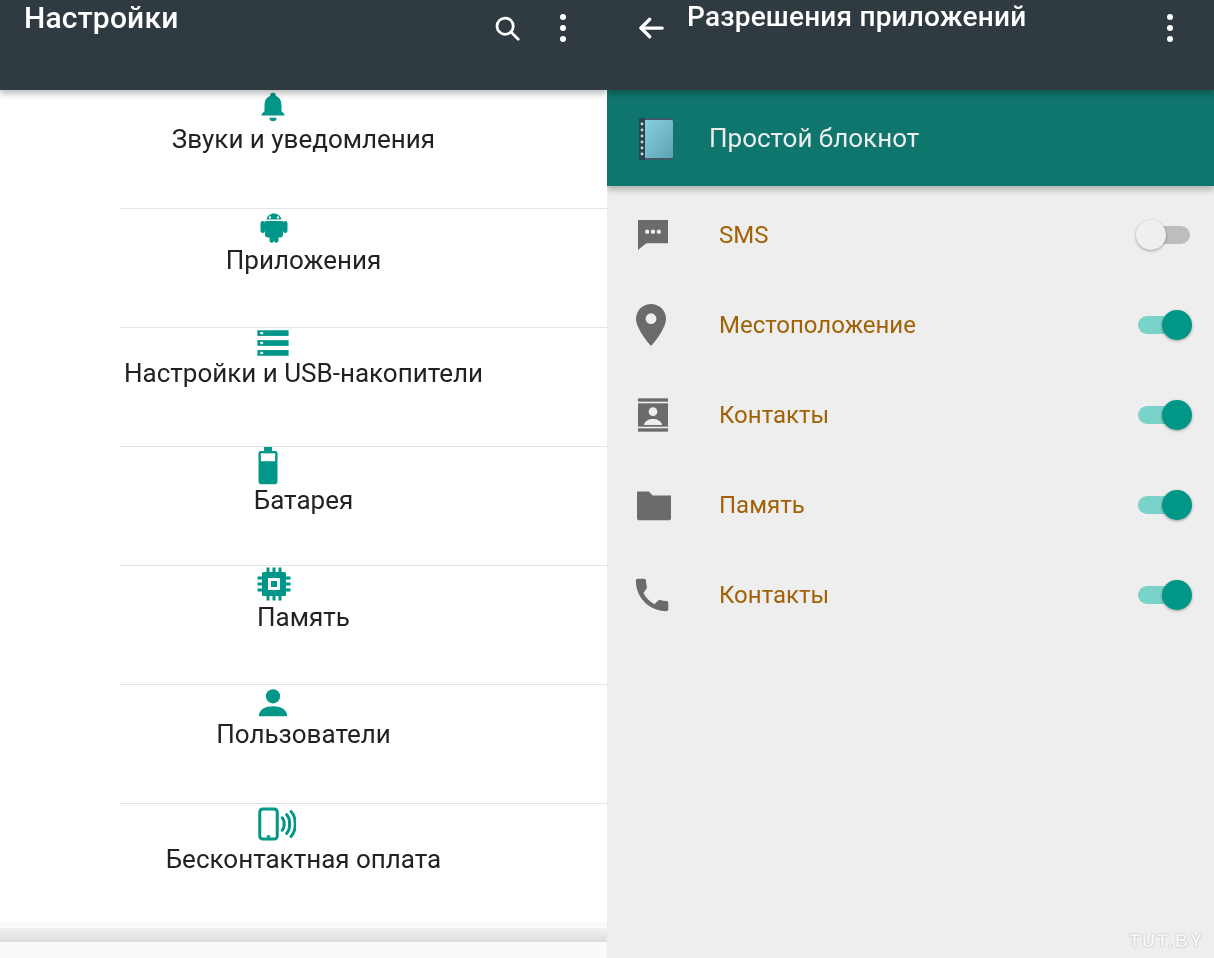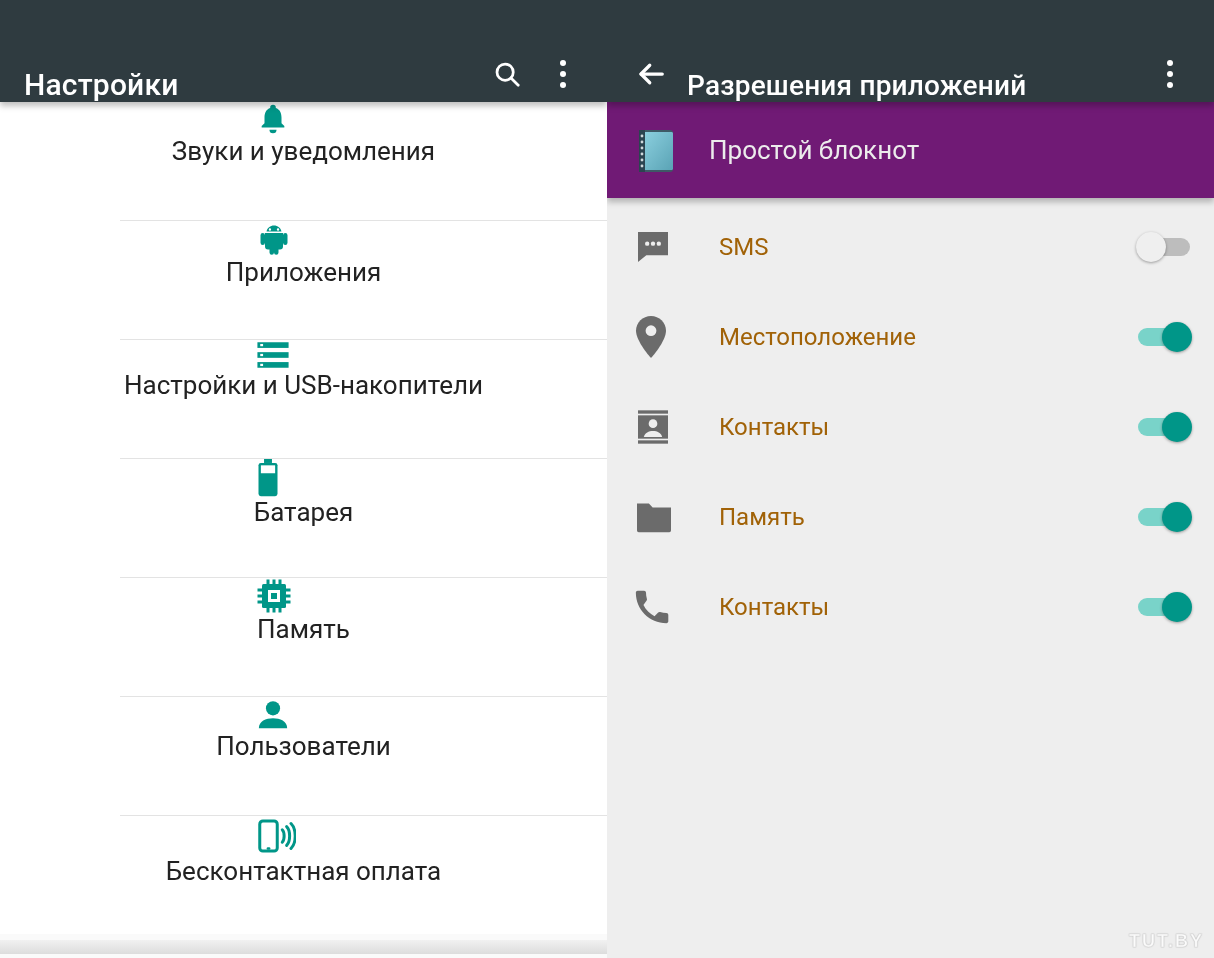--- a/index.html
+++ b/index.html
@@ -4,25 +4,25 @@
 <style>
   * { box-sizing: border-box; margin: 0; padding: 0; }
   html, body { width: 1214px; height: 958px; font-family: Roboto, "Helvetica Neue", Arial, sans-serif; background: #fff; }
   .stage { display: flex; width: 1214px; height: 958px; }
   .pane { position: relative; overflow: hidden; }
   .pane-left { width: 607px; height: 958px; background: #fafafa; }
   .pane-right { width: 607px; height: 958px; background: #eeeeee; }
 
   
   .appbar {
-    height: 102px;
+    height: 90px;
     background: #2f3b40;
     color: #fff;
     display: flex;
-    align-items: flex-end;
+    align-items: flex-start;
     padding: 0 16px 0 24px;
     box-shadow: 0 4px 6px rgba(0,0,0,.25);
     position: relative;
     z-index: 2;
   }
   .appbar .title {
     flex: 1;
     font-size: 30px;
     font-weight: 500;
     letter-spacing: .2px;
@@ -31,21 +31,21 @@
   .iconbtn {
     width: 56px; height: 56px;
     display: flex; align-items: center; justify-content: center;
     border-radius: 50%;
     cursor: pointer;
   }
 
   
   .subheader {
     height: 96px;
-    background: #701a75;
+    background: #0f766e;
     color: #ececec;
     display: flex;
     align-items: center;
     padding: 0 24px;
     gap: 26px;
     box-shadow: 0 4px 6px rgba(0,0,0,.25);
   }
   .subheader .appicon {
     width: 52px; height: 52px;
     display: flex; align-items: center; justify-content: center;

